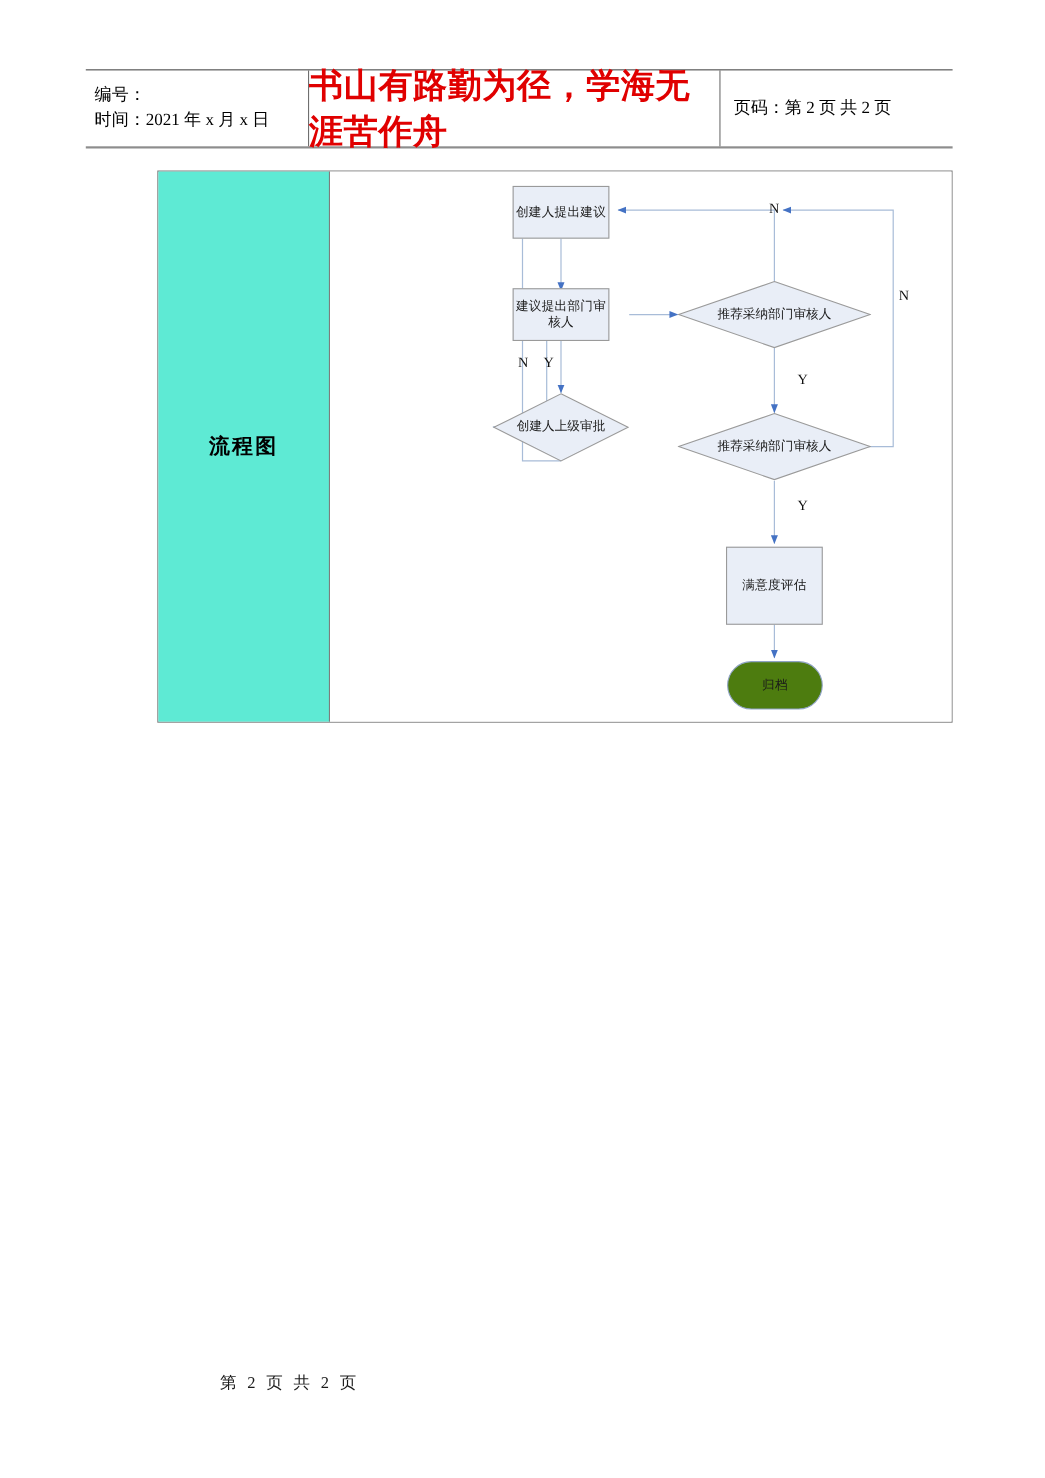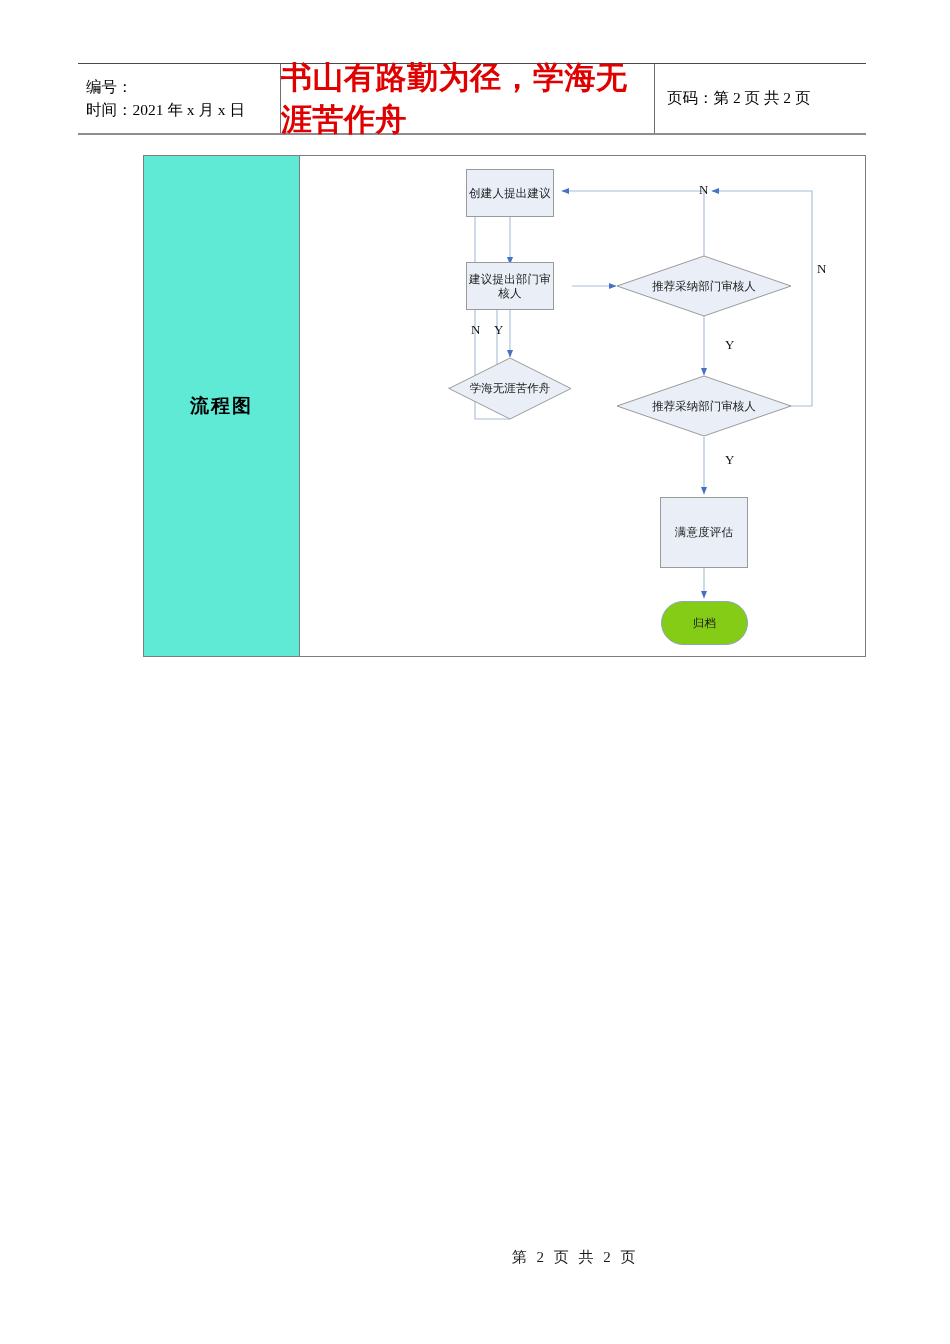--- a/index.html
+++ b/index.html
@@ -118,21 +118,21 @@
     color: #1a1a1a;
     background: #e9eef7;
     letter-spacing: 0.2px;
   }
   .node.rect {
     border: 1px solid #9a9a9a;
   }
   .node.pill {
     border: 1px solid #8fa3c4;
     border-radius: 999px;
-    background: #84cc16;
+    background: #4d7c0f;
   }
   .diamond-wrap { position: absolute; }
   .diamond-wrap svg { position: absolute; left: 0; top: 0; }
   .diamond-wrap .dlabel {
     position: absolute;
     left: 0; top: 0;
     width: 100%; height: 100%;
     display: flex;
     align-items: center;
     justify-content: center;
@@ -149,21 +149,21 @@
     font-size: 13px;
     color: #111;
   }
 
   
   .doc-footer {
     position: absolute;
     left: 0;
     top: 1248px;
     width: 950px;
-    text-align: center;
+    text-align: left;
     font-size: 15px;
     letter-spacing: 3px;
     color: #1a1a1a;
   }
   .doc-footer .inner { padding-left: 200px; }
 </style>
 </head>
 <body>
 
 <div class="doc-header">
@@ -214,21 +214,21 @@
         </svg>
 
         <div class="node rect" style="left:166px; top:13px; width:88px; height:48px;">创建人提出建议</div>
 
         <div class="node rect" style="left:166px; top:106px; width:88px; height:48px;">建议提出部门审核人</div>
 
         <div class="diamond-wrap" style="left:148px; top:201px; width:124px; height:63px;">
           <svg width="124" height="63" viewBox="0 0 124 63">
             <polygon points="62,1 123,31.5 62,62 1,31.5" fill="#e9eef7" stroke="#9a9a9a" stroke-width="1"></polygon>
           </svg>
-          <div class="dlabel">学海无涯苦作舟</div>
+          <div class="dlabel">创建人上级审批</div>
         </div>
 
         <div class="diamond-wrap" style="left:316px; top:99px; width:176px; height:62px;">
           <svg width="176" height="62" viewBox="0 0 176 62">
             <polygon points="88,1 175,31 88,61 1,31" fill="#e9eef7" stroke="#9a9a9a" stroke-width="1"></polygon>
           </svg>
           <div class="dlabel">推荐采纳部门审核人</div>
         </div>
 
         <div class="diamond-wrap" style="left:316px; top:219px; width:176px; height:62px;">

